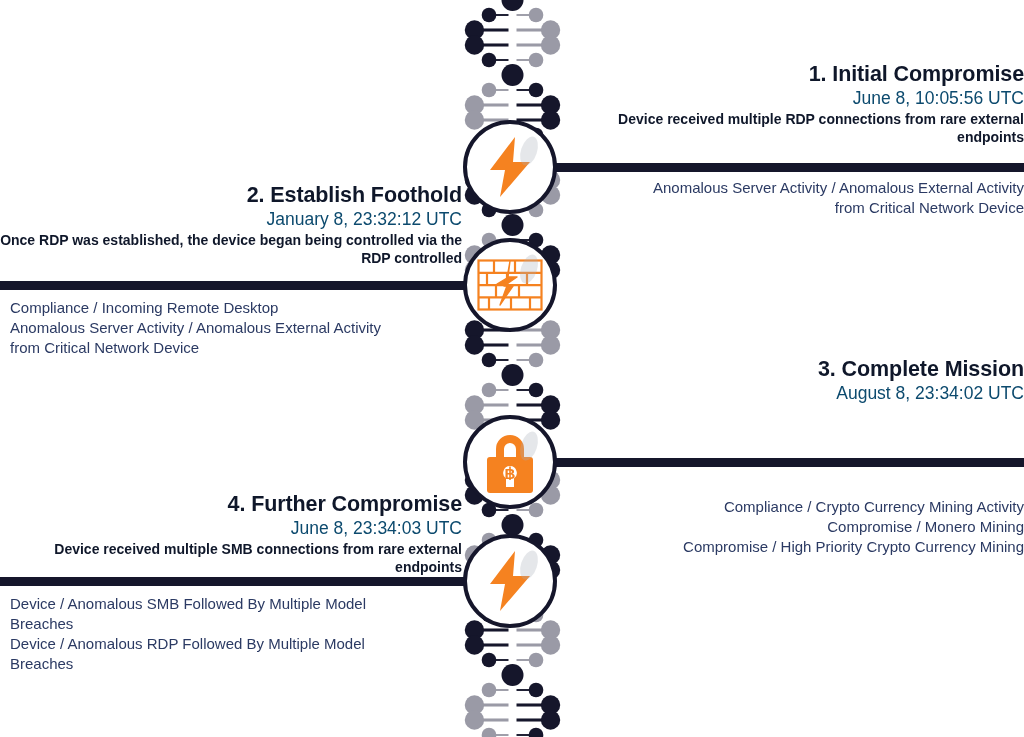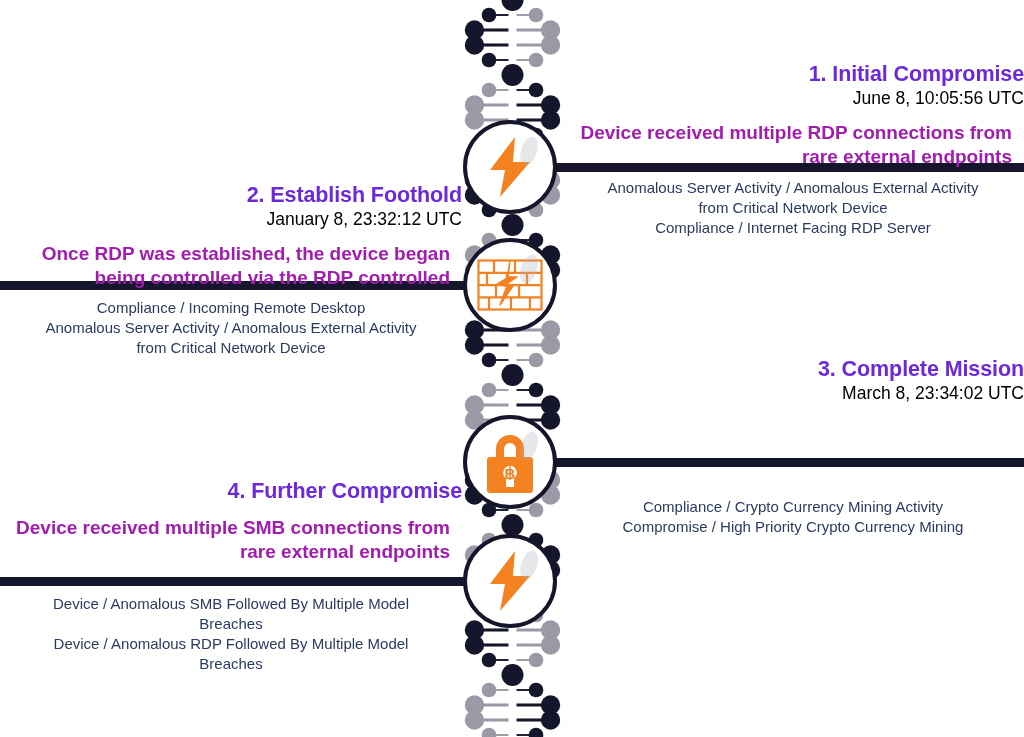--- a/index.html
+++ b/index.html
@@ -66,51 +66,51 @@
 
   
   .panel {
     position: absolute;
     z-index: 6;
   }
   .panel.right { right: 0; width: 462px; text-align: right; }
   .panel.left  { left: 0;  width: 462px; text-align: right; }
 
   .stage-title {
-    color: #6d28d9;
+    color: #0f172a;
     font-size: 21.5px;
     font-weight: bold;
     line-height: 1.16;
     margin: 0 0 1px 0;
     letter-spacing: -0.1px;
   }
   .stage-time {
-    color: #000000;
+    color: #0c4a6e;
     font-size: 17.5px;
     font-weight: normal;
     line-height: 1.2;
     margin: 0 0 2px 0;
   }
   .stage-desc {
-    color: #a21caf;
-    font-size: 19px;
+    color: #0f172a;
+    font-size: 14px;
     font-weight: bold;
     line-height: 1.26;
-    margin: 12px;
+    margin: 0;
   }
   .alerts {
     position: absolute;
     z-index: 6;
     color: #2b3a63;
     font-size: 15px;
     line-height: 1.33;
   }
   .alerts.right { right: 0; width: 462px; text-align: right; }
-  .alerts.left  { left: 0;  width: 462px; text-align: left; }
-  .alerts div { white-space: pre-line; text-align: center; }
+  .alerts.left  { left: 10px;  width: 462px; text-align: left; }
+  .alerts div { white-space: pre-line; }
 </style>
 </head>
 <body>
 
 <svg id="helix" viewBox="0 0 115 737" width="115" height="737" aria-hidden="true">
   <defs>
     <g id="rungPair"></g>
   </defs>
   <g id="helix-rungs">
       <rect x="33.988589908301066" y="-15.940456403667957" width="19.511410091698934" height="1.880912807335915" fill="#9a9aa6"></rect>
@@ -345,45 +345,46 @@
 <div class="connector left" style="top:577px;"></div>
 
 <div class="panel right" style="top:62px;">
   <p class="stage-title">1. Initial Compromise</p>
   <p class="stage-time">June 8, 10:05:56 UTC</p>
   <p class="stage-desc">Device received multiple RDP connections from rare external endpoints</p>
 </div>
 <div class="alerts right" style="top:178px;">
   <div>Anomalous Server Activity / Anomalous External Activity
 from Critical Network Device</div>
-  <div>Compliance / Internet Facing RDP Server</div>
 </div>
 
 <div class="panel left" style="top:183px;">
   <p class="stage-title">2. Establish Foothold</p>
   <p class="stage-time">January 8, 23:32:12 UTC</p>
   <p class="stage-desc">Once RDP was established, the device began being controlled via the RDP controlled</p>
 </div>
 <div class="alerts left" style="top:298px;">
   <div>Compliance / Incoming Remote Desktop</div>
   <div>Anomalous Server Activity / Anomalous External Activity
 from Critical Network Device</div>
 </div>
 
 <div class="panel right" style="top:357px;">
   <p class="stage-title">3. Complete Mission</p>
-  <p class="stage-time">March 8, 23:34:02 UTC</p>
+  <p class="stage-time">August 8, 23:34:02 UTC</p>
 </div>
 <div class="alerts right" style="top:497px;">
   <div>Compliance / Crypto Currency Mining Activity</div>
+  <div>Compromise / Monero Mining</div>
   <div>Compromise / High Priority Crypto Currency Mining</div>
 </div>
 
-<div class="panel left" style="top:479px;">
+<div class="panel left" style="top:492px;">
   <p class="stage-title">4. Further Compromise</p>
+  <p class="stage-time">June 8, 23:34:03 UTC</p>
   <p class="stage-desc">Device received multiple SMB connections from rare external endpoints</p>
 </div>
 <div class="alerts left" style="top:594px;">
   <div>Device / Anomalous SMB Followed By Multiple Model
 Breaches</div>
   <div>Device / Anomalous RDP Followed By Multiple Model
 Breaches</div>
 </div>
 
 </body></html>

